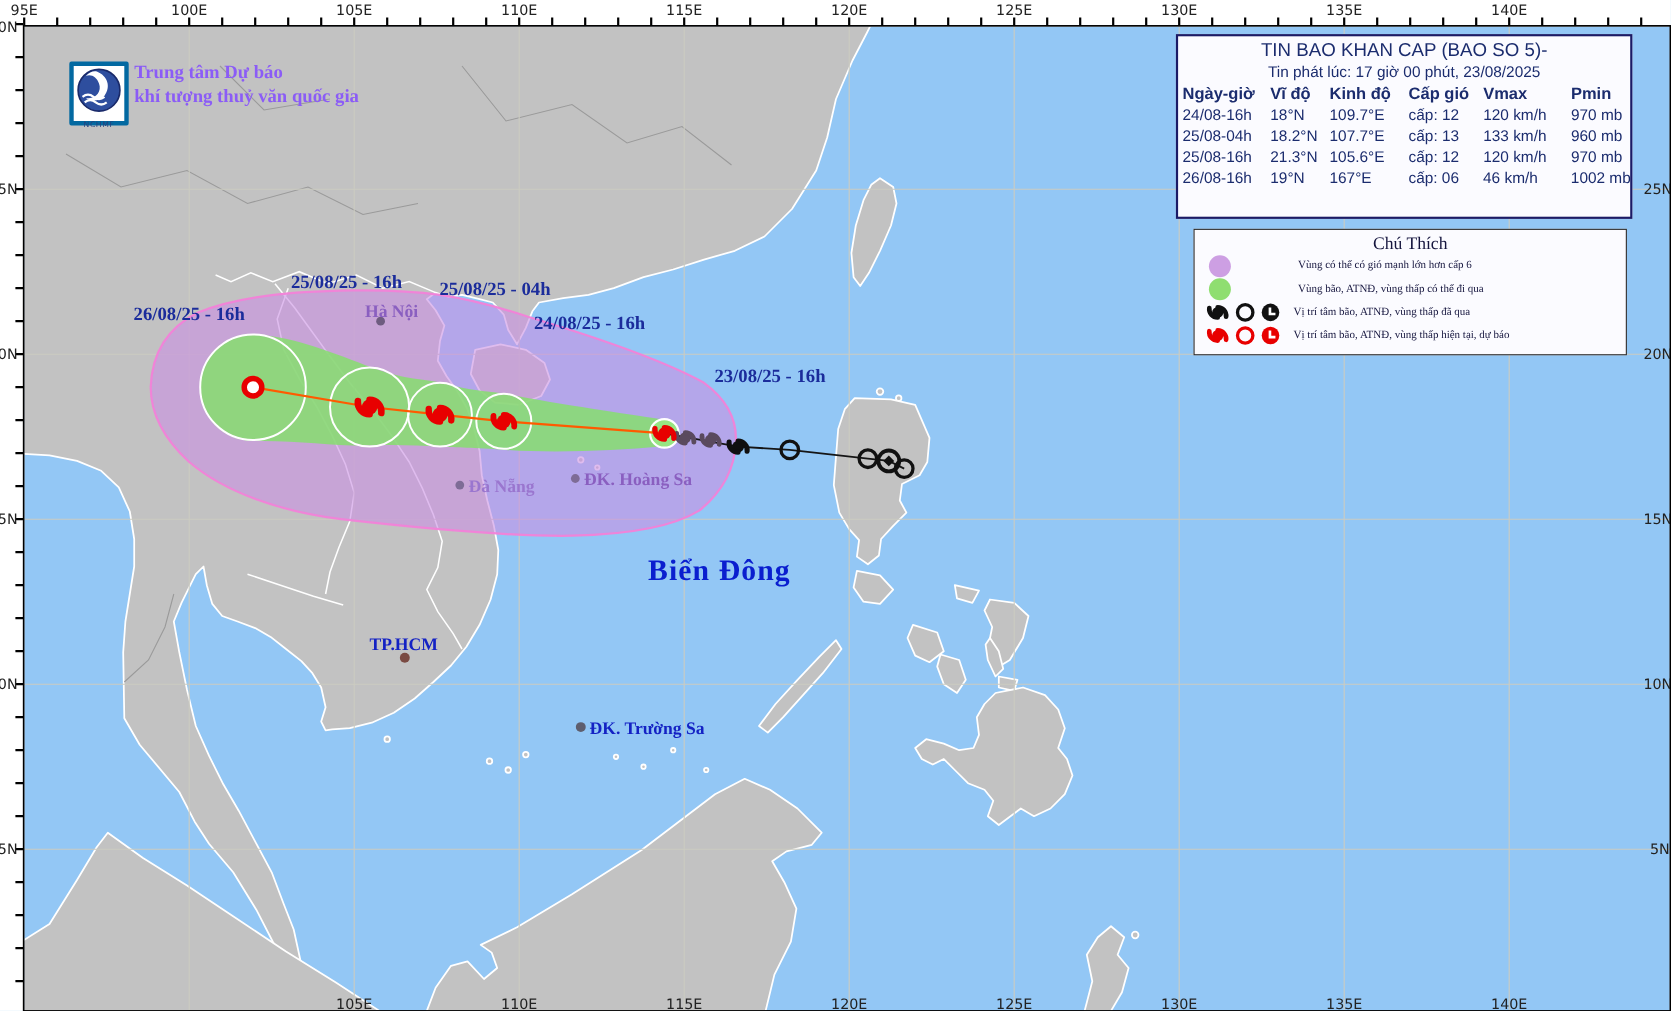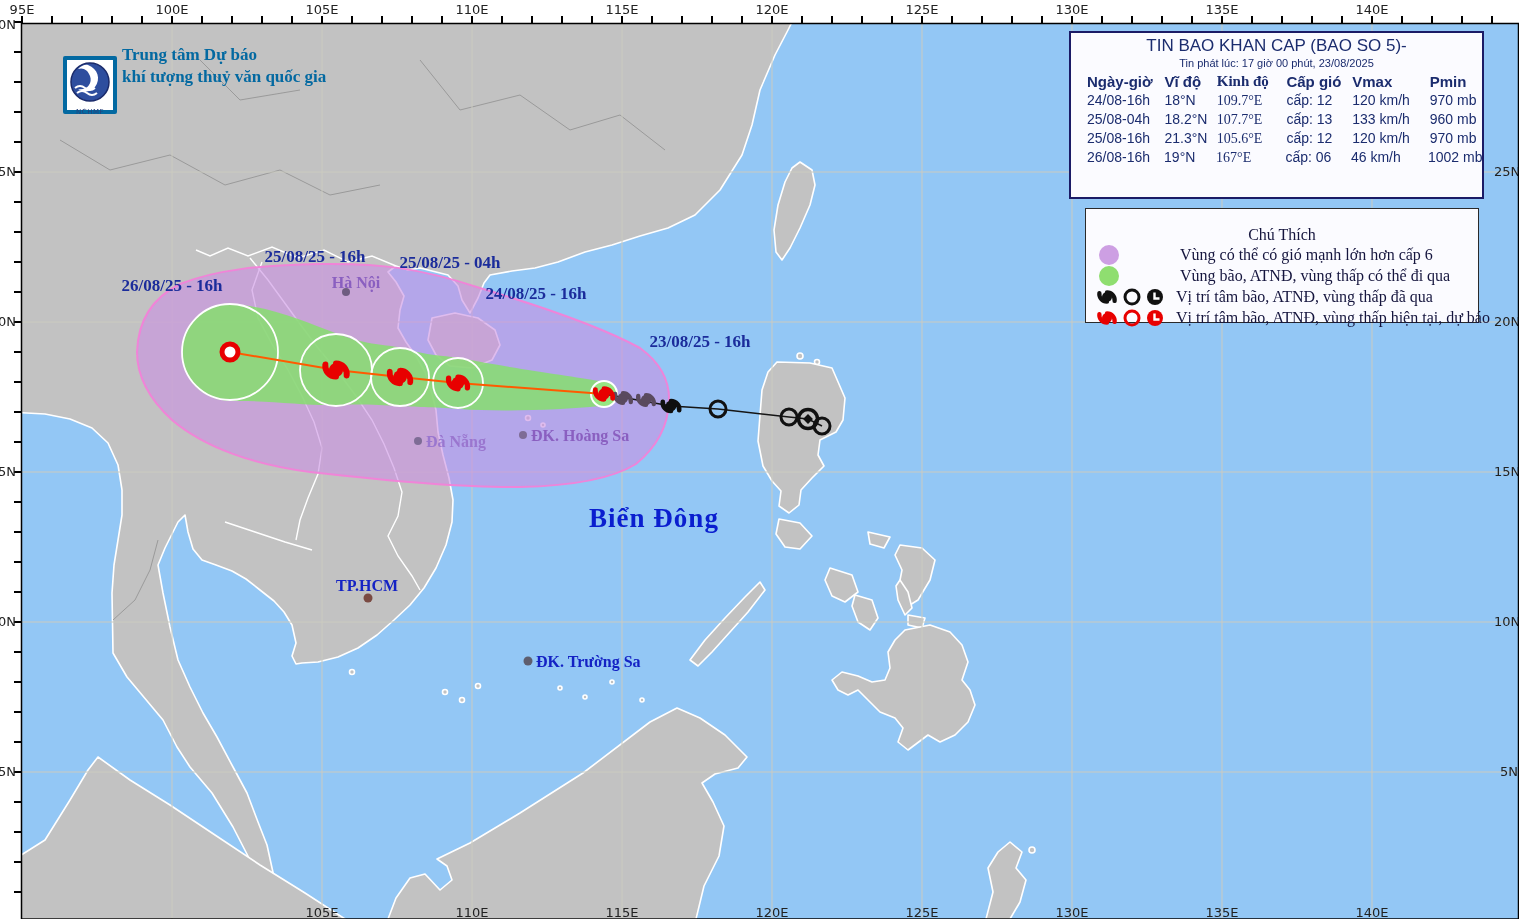--- a/index.html
+++ b/index.html
@@ -15,38 +15,38 @@
   .city-b{font:bold 16px "Liberation Serif",serif;fill:#1422C4;}
   .sea-name{font:bold 27px "Liberation Serif",serif;fill:#0A1ECF;letter-spacing:1px;}
 
   .panel{position:absolute;box-sizing:border-box;background:#FBFBFF;}
   #logo-box{
     left:63px;top:56px;width:54px;height:58px;background:#fff;
     border:4px solid #0369a1;border-radius:2px;text-align:center;
   }
   #logo-abbr{font:7px "DejaVu Sans",sans-serif;color:#27407c;letter-spacing:.5px;display:block;margin-top:-2px;}
   #agency{
-    position:absolute;left:122px;top:44px;
-    font:bold 17px "Liberation Serif",serif;color:#0369a1;line-height:22px;white-space:nowrap;
+    position:absolute;left:122px;top:55px;
+    font:bold 17px "Liberation Serif",serif;color:#8b5cf6;line-height:22px;white-space:nowrap;
   }
   #infobox{
     left:1069px;top:31px;width:415px;height:168px;
     border:2px solid #1b1b66;color:#1B2C6E;padding-top:3px;
   }
   #infobox .title{text-align:center;font-weight:normal;font-size:17px;}
-  #infobox .issued{text-align:center;font-size:11px;margin-top:1px;}
-  .trow{display:flex;padding-left:16px;font-size:14px;line-height:19px;white-space:nowrap;}
+  #infobox .issued{text-align:center;font-size:14px;margin-top:1px;}
+  .trow{display:flex;padding-left:4px;font-size:14px;line-height:19px;white-space:nowrap;}
   .trow.head{font-weight:bold;font-size:15px;margin-top:3px;}
-  .c0{width:80px;}.c1{width:54px;}.c2{width:72px;font-family:Liberation Serif, serif;}.c3{width:68px;}.c4{width:80px;}.c5{width:54px;}
+  .c0{width:80px;}.c1{width:54px;}.c2{width:72px;}.c3{width:68px;}.c4{width:80px;}.c5{width:54px;}
   #legendbox{
     left:1085px;top:208px;width:394px;height:115px;
     border:1.5px solid #2a2a2a;color:#15153E;font-family:"Liberation Serif",serif;
   }
-  #legendbox .ltitle{text-align:center;font-size:16px;margin-top:17px;}
-  .lrow{display:flex;align-items:center;height:21px;padding-left:8px;font-size:16px;white-space:nowrap;}
+  #legendbox .ltitle{text-align:center;font-size:16px;margin-top:4px;}
+  .lrow{display:flex;align-items:center;height:21px;padding-left:8px;font-size:10px;white-space:nowrap;}
   .licons{width:82px;display:flex;align-items:center;gap:1px;flex:0 0 82px;}
   .licons.single{padding-left:4px;}
 </style>
 </head>
 <body>
 
 
 
 <svg id="map" width="1519" height="919" viewBox="0 0 1519 919">
   <defs>

